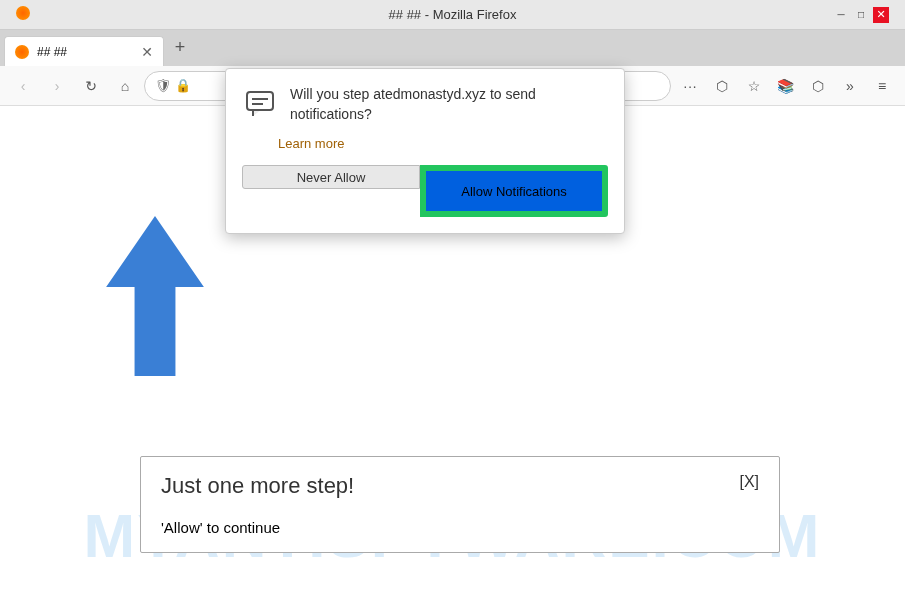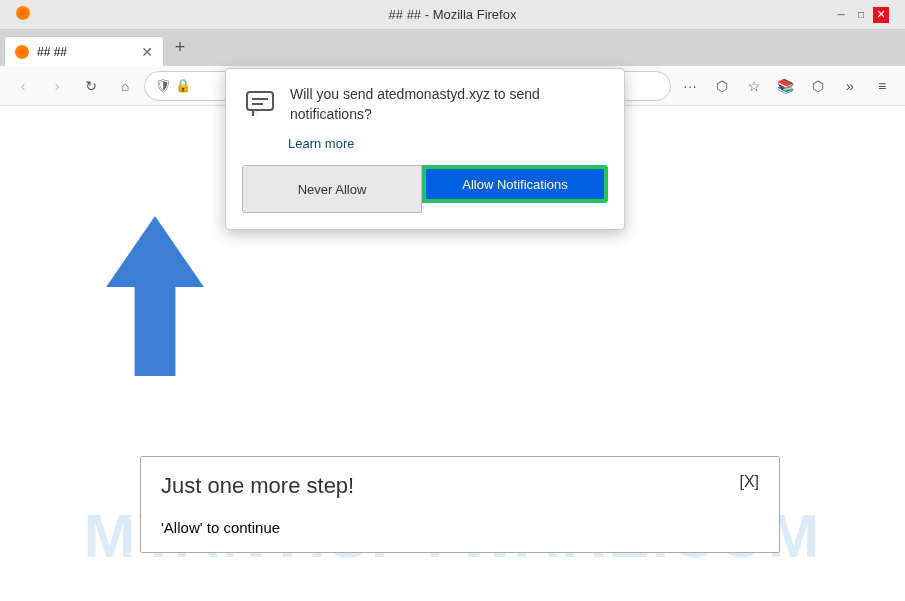--- a/index.html
+++ b/index.html
@@ -192,51 +192,51 @@
     .popup-message {
       font-size: 14px;
       line-height: 1.4;
       color: #333;
     }
     .popup-message strong {
       font-weight: normal;
     }
     .popup-learn-more {
       font-size: 13px;
-      color: #0c4a6e;
+      color: #a16207;
       cursor: pointer;
       text-decoration: none;
       display: block;
       margin-bottom: 14px;
-      margin-left: 46px;
+      margin-left: 36px;
     }
     .popup-buttons {
       display: flex;
       gap: 0;
       margin-left: 0;
     }
     .btn-never-allow {
       flex: 1;
-      height: 48px;
+      height: 24px;
       background: #e8e8e8;
       border: 1px solid #bbb;
       border-radius: 3px 0 0 3px;
       font-size: 13px;
       cursor: pointer;
       color: #333;
     }
     .btn-allow-notifications {
       flex: 1;
-      height: 38px;
+      height: 52px;
       background: #0060df;
-      border: 4px solid #22c55e;
+      border: 6px solid #22c55e;
       border-radius: 0 3px 3px 0;
       font-size: 13px;
       cursor: pointer;
-      color: #fef9c3;
+      color: #000000;
       font-weight: 500;
     }
 
     
     .page-content {
       position: absolute;
       top: 106px;
       left: 0;
       right: 0;
       bottom: 0;
@@ -361,21 +361,21 @@
   <div class="popup-header">
     <div class="popup-icon">
       <svg width="30" height="30" viewBox="0 0 30 30" fill="none">
         <rect x="2" y="4" width="26" height="18" rx="3" stroke="#555" stroke-width="2" fill="white"></rect>
         <path d="M8 28 L8 22 L16 22" stroke="#555" stroke-width="2" fill="#eee"></path>
         <line x1="7" y1="11" x2="23" y2="11" stroke="#555" stroke-width="2"></line>
         <line x1="7" y1="16" x2="18" y2="16" stroke="#555" stroke-width="2"></line>
       </svg>
     </div>
     <div class="popup-message">
-      <span>Will you send </span><strong>atedmonastyd.xyz</strong><span> to send notifications?</span>
+      <span>Will you step </span><strong>atedmonastyd.xyz</strong><span> to send notifications?</span>
     </div>
   </div>
   <a class="popup-learn-more">Learn more</a>
   <div class="popup-buttons">
     <button class="btn-never-allow">Never Allow</button>
     <button class="btn-allow-notifications">Allow Notifications</button>
   </div>
 </div>
 
 <div class="page-content">

